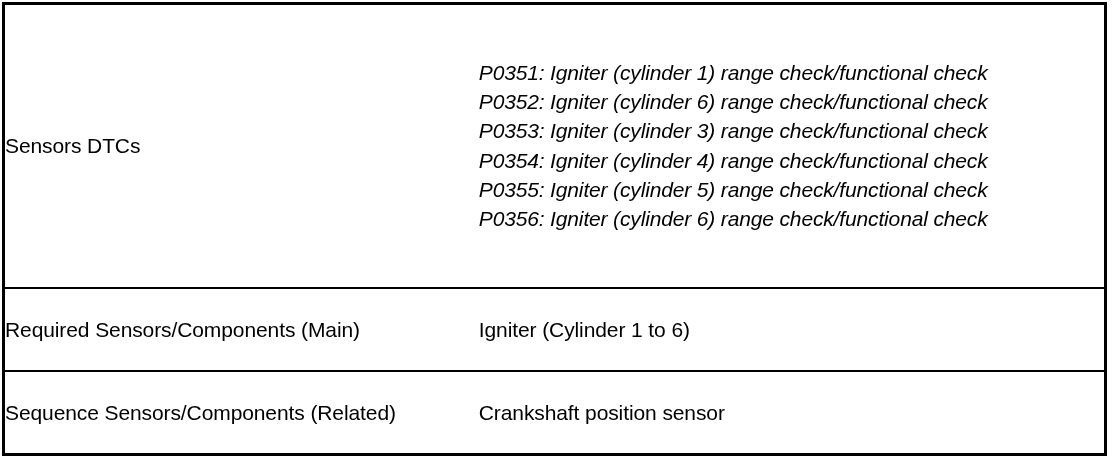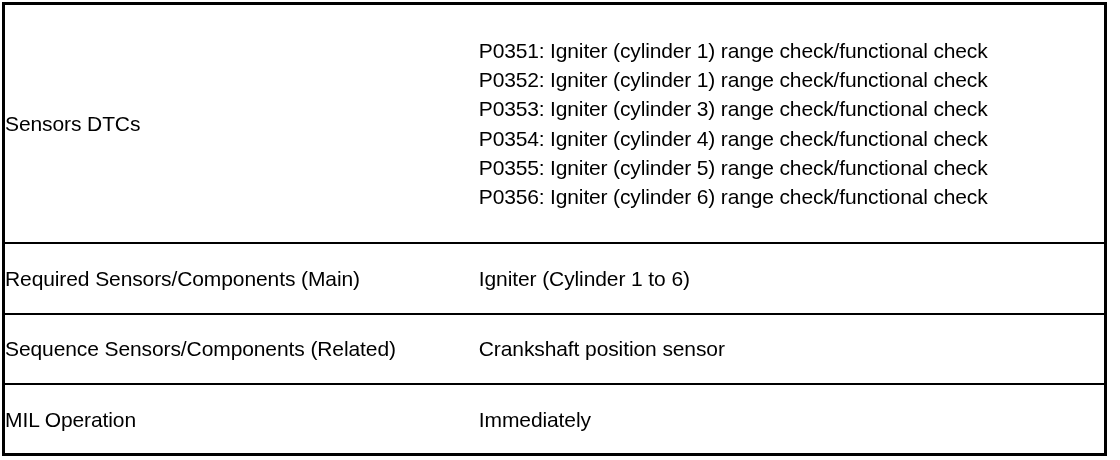--- a/index.html
+++ b/index.html
@@ -62,20 +62,21 @@
     vertical-align: middle;
   }
   .row-dtc .cell-value {
     padding-top: 5px;
     padding-bottom: 5px;
   }
   .dtc-list {
     list-style: none;
     margin: 0;
     padding: 0;
+    font-style: italic;
   }
   .dtc-list li {
     font-size: 21px;
     line-height: 29.3px;
     white-space: nowrap;
     letter-spacing: -0.15px;
   }
   .row-tall { height: 194px; }
   .row-std { height: 57px; }
   .label-tight {
@@ -91,42 +92,38 @@
       <col class="col-label">
       <col class="col-value">
     </colgroup>
     <tbody>
 
       <tr class="row-dtc row-tall">
         <td class="cell-label">Sensors DTCs</td>
         <td class="cell-value">
           <ul class="dtc-list">
             <li>P0351: Igniter (cylinder 1) range check/functional check</li>
-            <li>P0352: Igniter (cylinder 1) range check/functional check</li>
+            <li>P0352: Igniter (cylinder 6) range check/functional check</li>
             <li>P0353: Igniter (cylinder 3) range check/functional check</li>
             <li>P0354: Igniter (cylinder 4) range check/functional check</li>
             <li>P0355: Igniter (cylinder 5) range check/functional check</li>
             <li>P0356: Igniter (cylinder 6) range check/functional check</li>
           </ul>
         </td>
       </tr>
 
       <tr class="row-std">
         <td class="cell-label">Required Sensors/Components (Main)</td>
         <td class="cell-value">Igniter (Cylinder 1 to 6)</td>
       </tr>
 
       <tr class="row-std">
         <td class="cell-label label-tight">Sequence Sensors/Components (Related)</td>
         <td class="cell-value">Crankshaft position sensor</td>
       </tr>
 
 
 
-      <tr class="row-std">
-        <td class="cell-label">MIL Operation</td>
-        <td class="cell-value">Immediately</td>
-      </tr>
 
 
     </tbody>
   </table>
 </div>
 
 </body></html>

